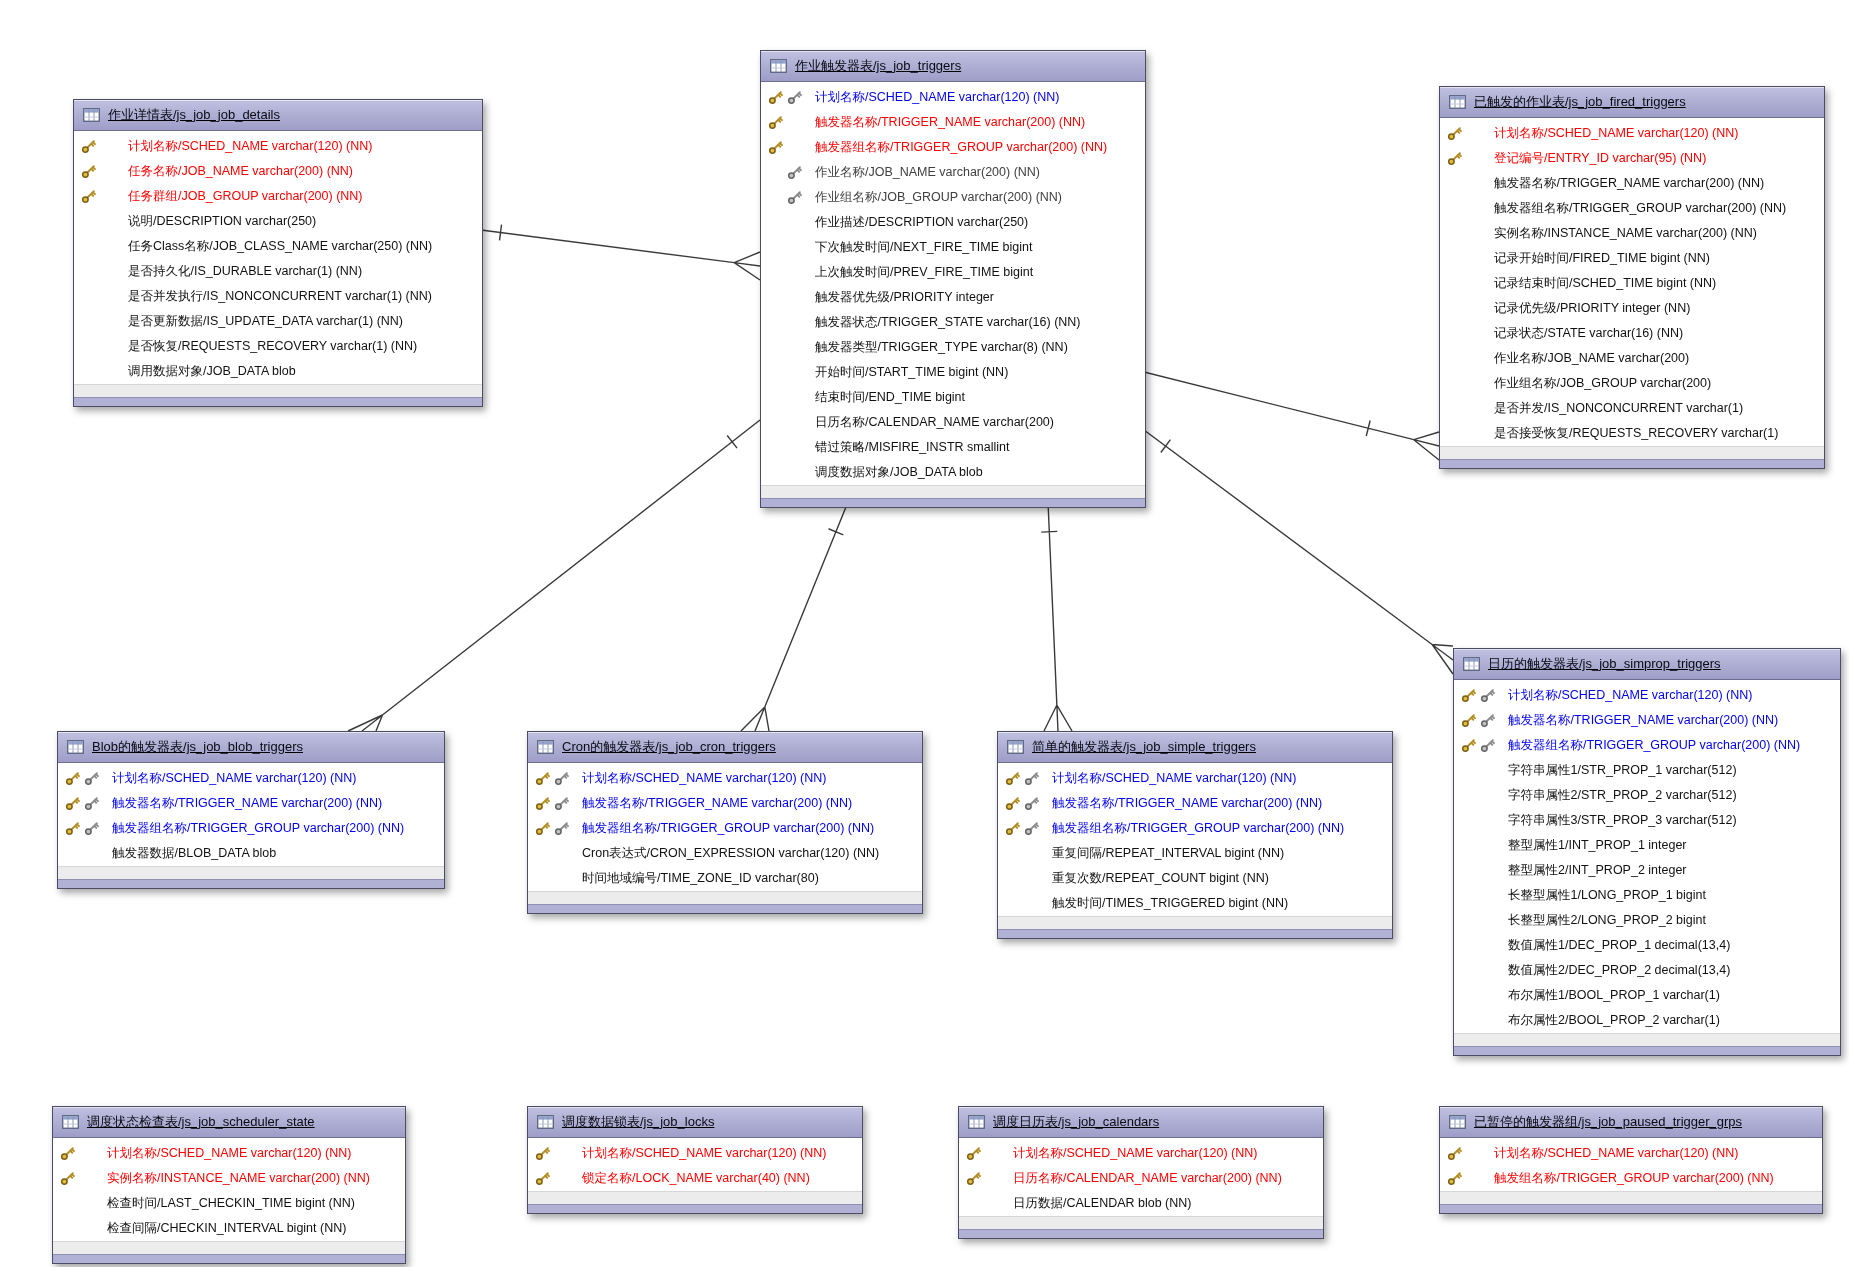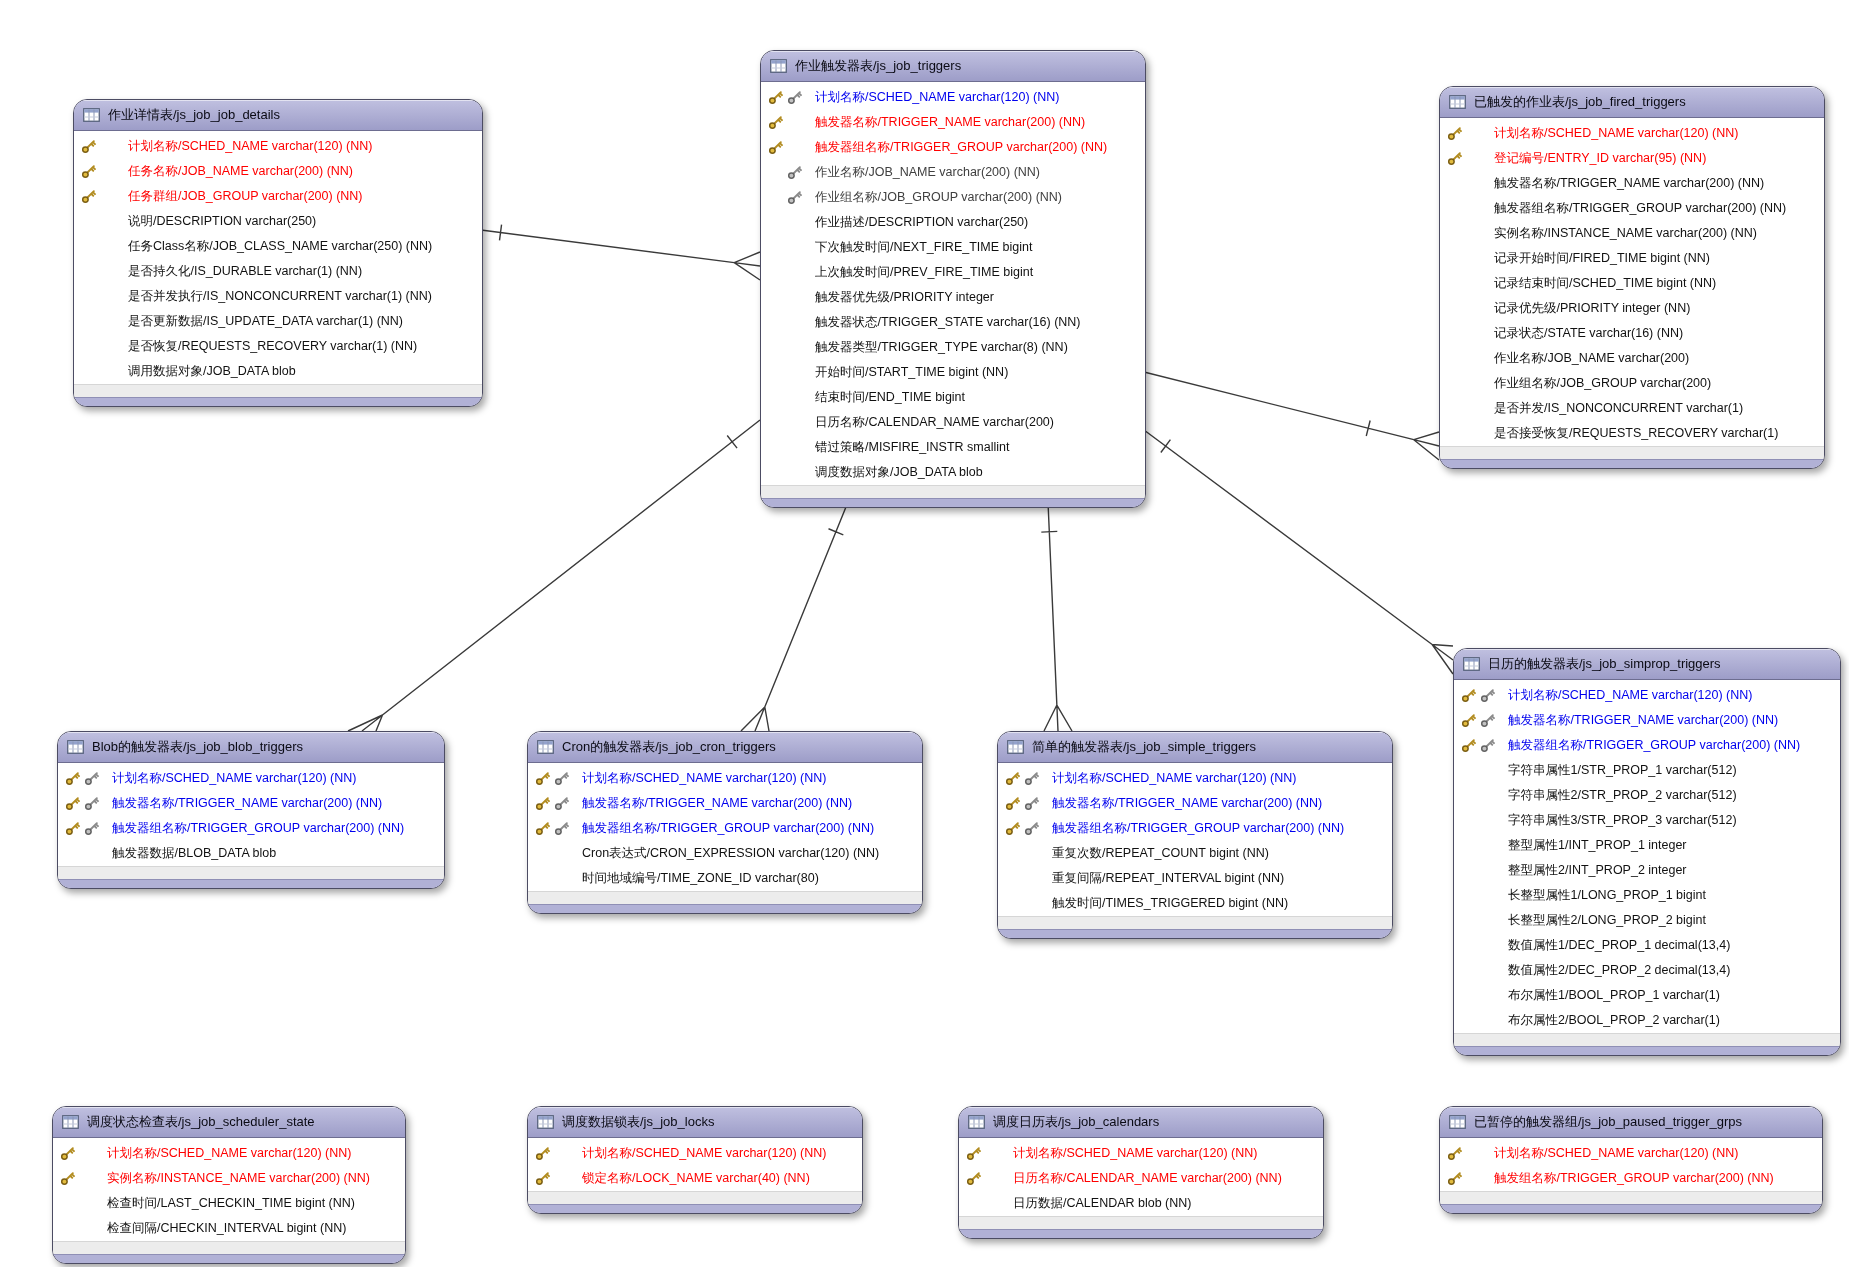--- a/index.html
+++ b/index.html
@@ -5,23 +5,24 @@
   html,body{margin:0;padding:0;background:#ffffff;}
   body{
     width:1849px;height:1267px;position:relative;overflow:hidden;
     font-family:"Liberation Sans","DejaVu Sans",sans-serif;
     -webkit-font-smoothing:antialiased;
   }
   #canvas{position:absolute;inset:0;}
   #connectors{position:absolute;left:0;top:0;width:1849px;height:1267px;z-index:0;}
   .table{
     position:absolute;z-index:1;background:#ffffff;
-    border:1.5px solid #4c4c63;border-radius:14px;
+    border:1.5px solid #4c4c63;border-radius:0;
     box-shadow:3px 4px 7px rgba(0,0,0,0.35);
     overflow:hidden;
+    text-decoration:underline;
   }
   .hdr{
     height:30px;display:flex;align-items:center;gap:8px;padding:0 9px;
     background:linear-gradient(#c0c0e0,#9d9dc8);
     border-bottom:1px solid #6d6d90;
     box-shadow:inset 0 1px 0 rgba(255,255,255,0.55);
   }
   .hdr .title{font-size:13px;color:#0a0a14;white-space:nowrap;}
   .tbl-ico{width:17px;height:14px;flex:0 0 auto;}
   .rows{padding:3px 0 0 0;text-align:center;}
@@ -672,26 +673,26 @@
             <svg viewBox="0 0 16 16" class="key gray">
               <path d="M6.9 9.1 L13.7 2.3 M10.9 5.1 L13.1 7.3 M12.7 3.3 L14.9 5.5"></path>
               <circle cx="4.7" cy="11.3" r="2.9"></circle>
             </svg>
           </span>
     <span class="lbl c-pkfk">触发器组名称/TRIGGER_GROUP varchar(200) (NN)</span>
   </div>
         <div class="row">
     <span class="s1"></span>
     <span class="s2"></span>
+    <span class="lbl c-field">重复间隔/REPEAT_INTERVAL bigint (NN)</span>
+  </div>
+        <div class="row">
+    <span class="s1"></span>
+    <span class="s2"></span>
     <span class="lbl c-field">重复次数/REPEAT_COUNT bigint (NN)</span>
-  </div>
-        <div class="row">
-    <span class="s1"></span>
-    <span class="s2"></span>
-    <span class="lbl c-field">重复间隔/REPEAT_INTERVAL bigint (NN)</span>
   </div>
         <div class="row">
     <span class="s1"></span>
     <span class="s2"></span>
     <span class="lbl c-field">触发时间/TIMES_TRIGGERED bigint (NN)</span>
   </div>
       </div>
     <div class="footer">
       <div class="f1"></div>
         <div class="f2"></div>

